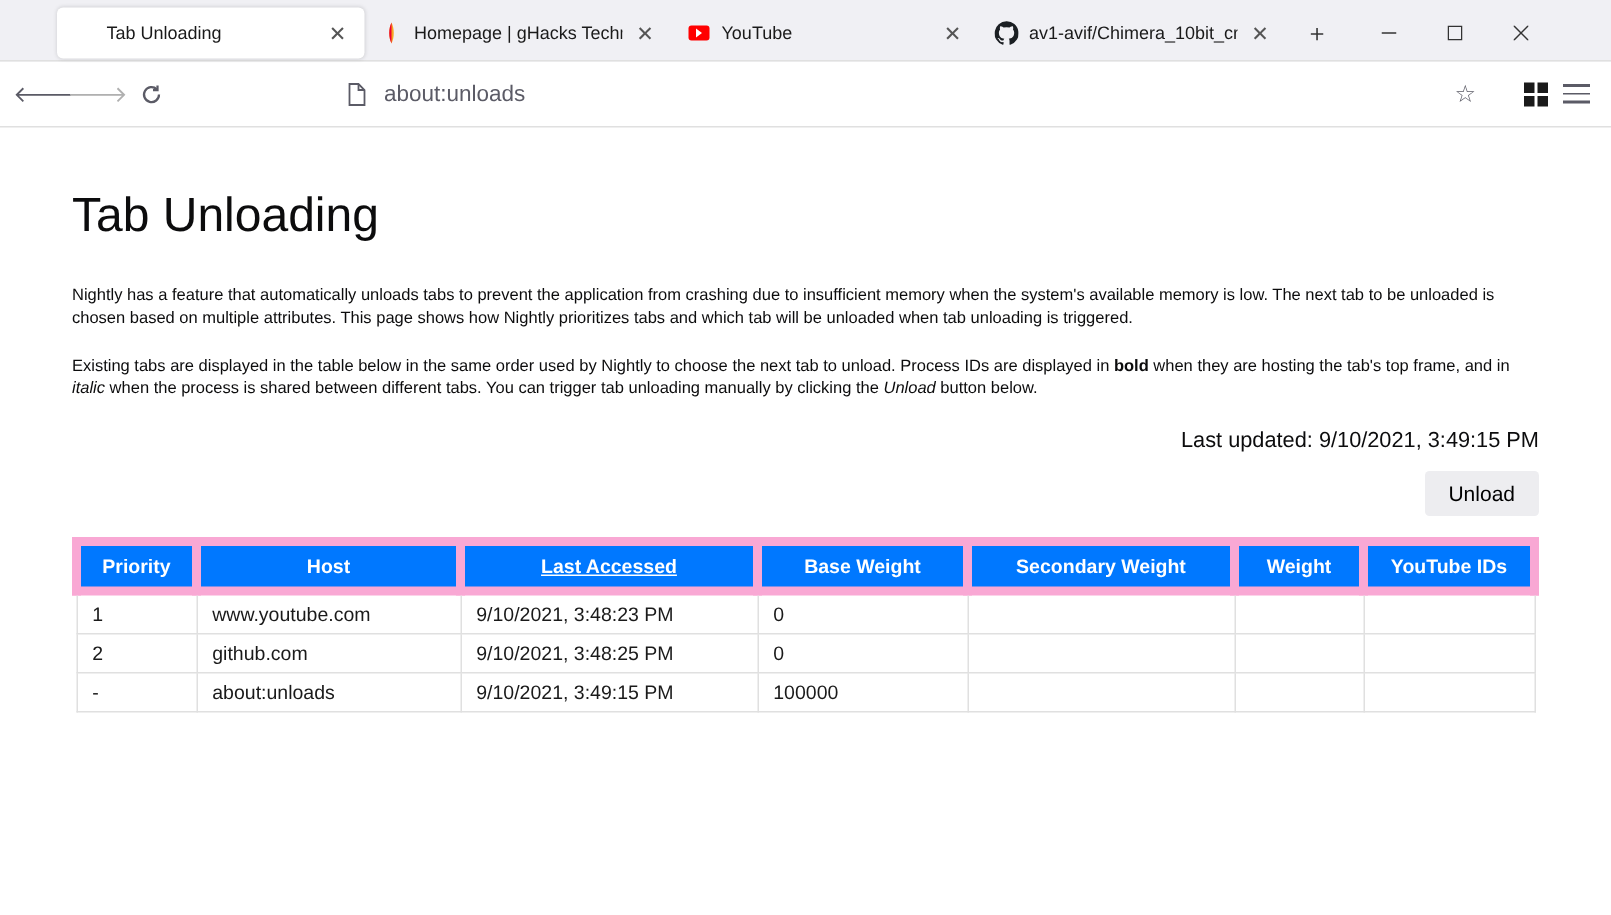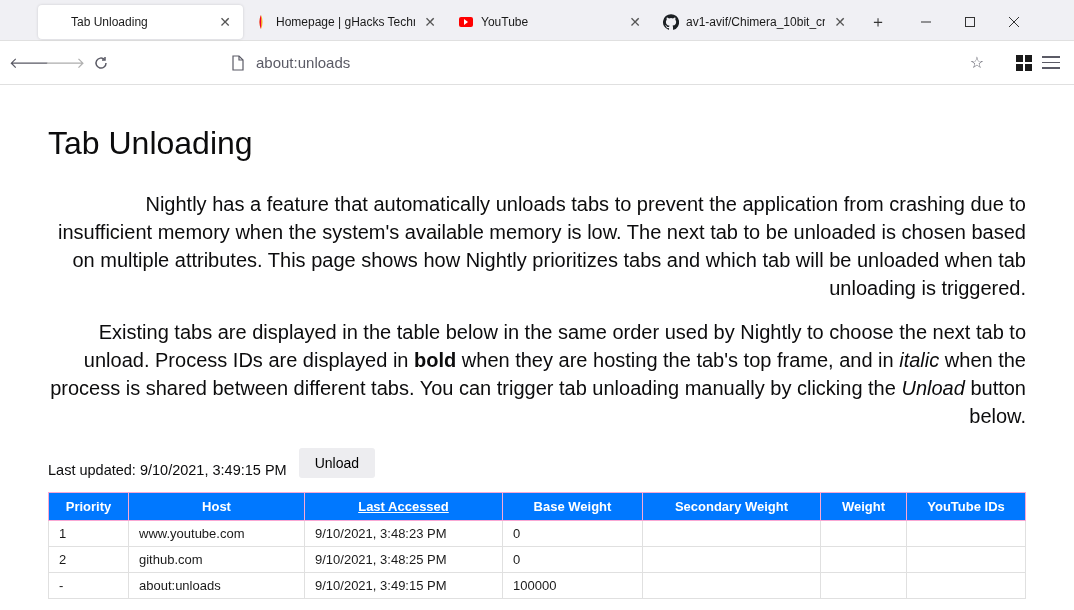--- a/index.html
+++ b/index.html
@@ -121,33 +121,32 @@
     .burger span { height: 1.5px; background:#5b5b66; }
     .content {
       padding: 40px 48px 20px 48px;
     }
     h1 {
       font-size: 32px;
       font-weight: 400;
       margin-bottom: 28px;
     }
     .para {
-      font-size: 20px;
+      font-size: 11px;
       line-height: 1.4;
       color: #0c0c0d;
       margin-bottom: 16px;
-      text-align: right;
     }
     .para b { font-weight: 700; }
     .para i { font-style: italic; }
     .meta-row {
       display: flex;
       align-items: center;
       gap: 12px;
-      flex-direction: row;
+      flex-direction: column;
       align-items: flex-end;
       margin: 18px 0 14px 0;
     }
     .last-updated { font-size: 14.5px; }
     .unload-btn {
       background: #ededf0;
       border: none;
       padding: 7px 16px;
       font-size: 14px;
       border-radius: 3px;
@@ -156,21 +155,21 @@
     table {
       width: 100%;
       border-collapse: collapse;
       font-size: 13px;
     }
     thead th {
       background: #0078ff;
       color: #fff;
       font-weight: 700;
       padding: 6px 10px;
-      border: 1px solid #f9a8d4;
+      border: 6px solid #f9a8d4;
       text-align: center;
     }
     tbody td {
       border: 1px solid #e0e0e0;
       padding: 5px 10px;
       color: #1a1a1a;
     }
     
     .c-priority { width: 80px; }
     .c-host { width: 176px; margin-top: 16px; }

